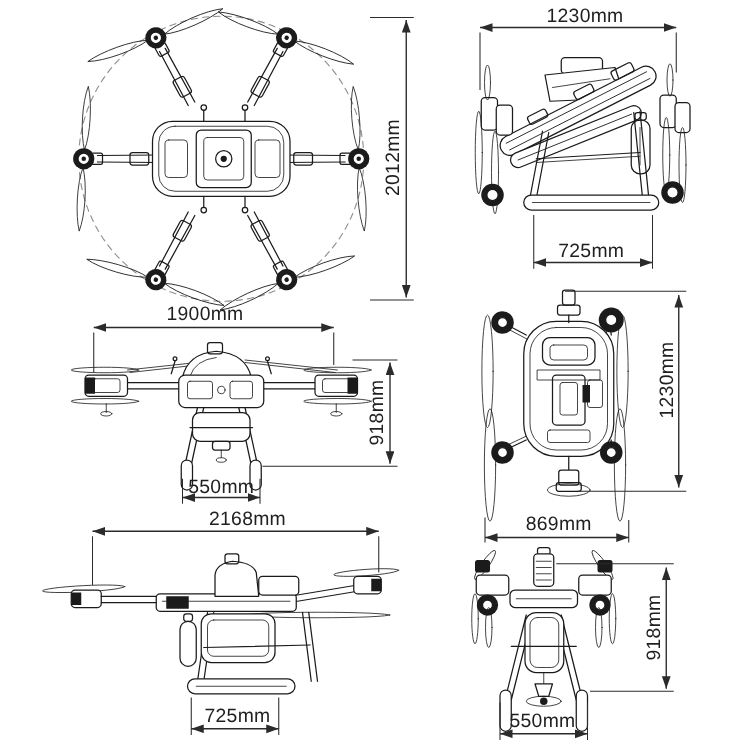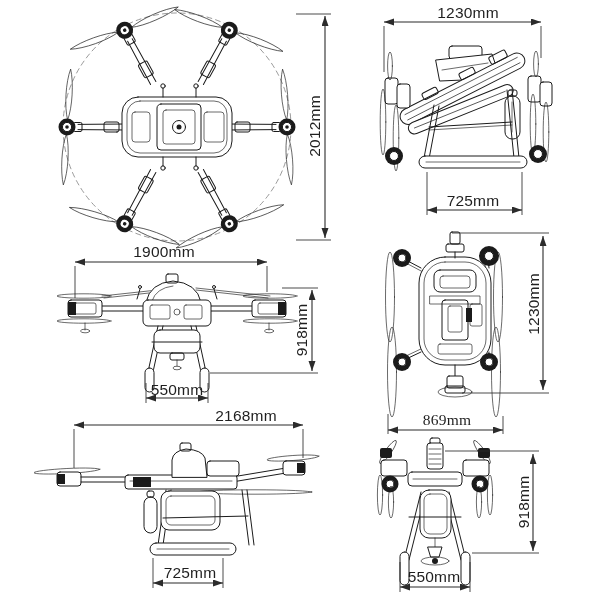--- a/index.html
+++ b/index.html
@@ -373,18 +373,18 @@
   </g>
 </svg>
 
 <div class="dim-label vert" style="left:315px;top:126px;">2012mm</div>
 <div class="dim-label" style="left:468px;top:13px;">1230mm</div>
 <div class="dim-label" style="left:473px;top:201px;">725mm</div>
 <div class="dim-label" style="left:164px;top:252px;">1900mm</div>
 <div class="dim-label vert" style="left:302px;top:330px;">918mm</div>
 <div class="dim-label" style="left:177px;top:390px;">550mm</div>
 <div class="dim-label vert" style="left:534px;top:304px;">1230mm</div>
-<div class="dim-label" style="left:447px;top:420px;font-family:Liberation Serif, serif;">869mm</div>
-<div class="dim-label" style="left:198px;top:416px;margin-left:48px;">2168mm</div>
+<div class="dim-label" style="left:447px;top:420px;">869mm</div>
+<div class="dim-label" style="left:198px;top:416px;">2168mm</div>
 <div class="dim-label" style="left:190px;top:573px;">725mm</div>
 <div class="dim-label vert" style="left:524px;top:502px;">918mm</div>
 <div class="dim-label" style="left:434px;top:577px;">550mm</div>
 </div>
 
 </body></html>

